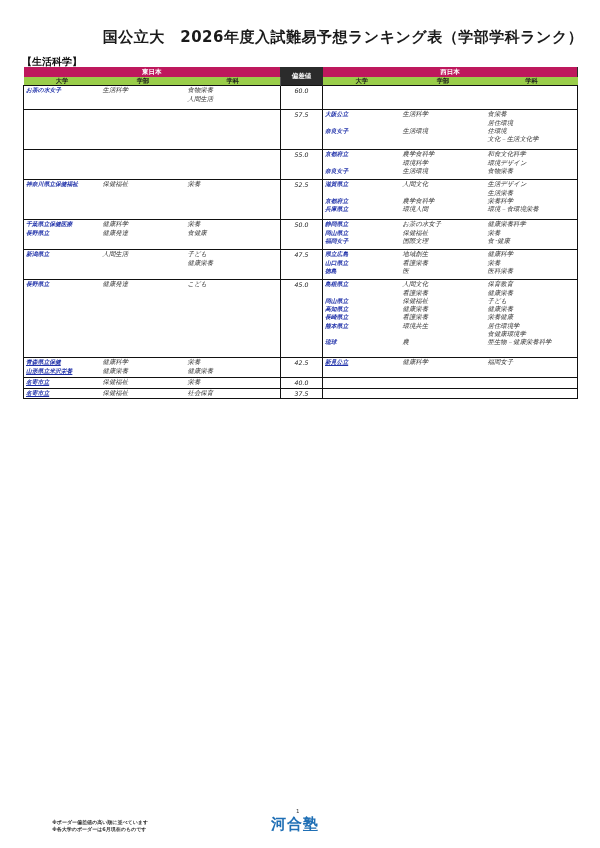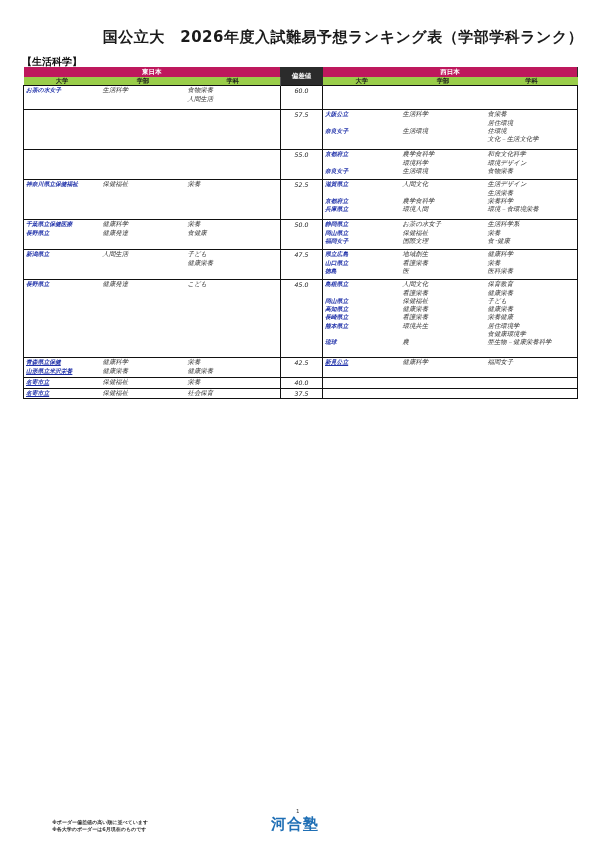--- a/index.html
+++ b/index.html
@@ -167,21 +167,21 @@
           <span class="line univ">静岡県立</span>
           <span class="line univ">岡山県立</span>
           <span class="line univ">福岡女子</span>
         </td>
         <td>
           <span class="line dept">お茶の水女子</span>
           <span class="line dept">保健福祉</span>
           <span class="line dept">国際文理</span>
         </td>
         <td class="last-w">
-          <span class="line dept">生活科学系</span>
+          <span class="line dept">健康栄養科学</span>
           <span class="line dept">栄養</span>
           <span class="line dept">食･健康</span>
         </td>
       </tr>
       <tr class="grp" style="height: 30px;">
         <td class="first-e">
           <span class="line univ">新潟県立</span>
           <span class="line univ"></span>
         </td>
         <td>

